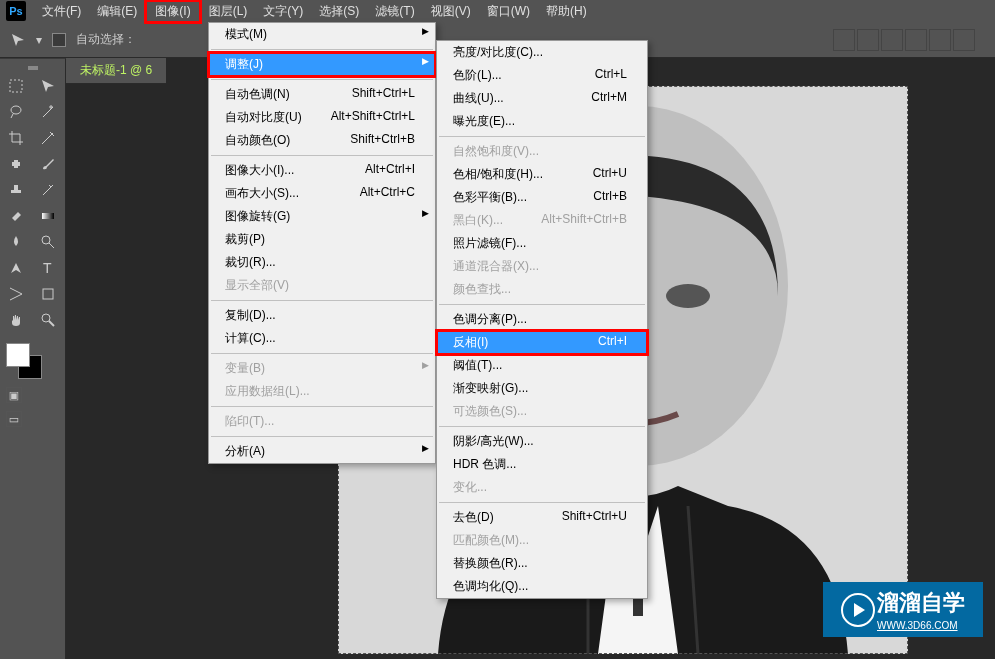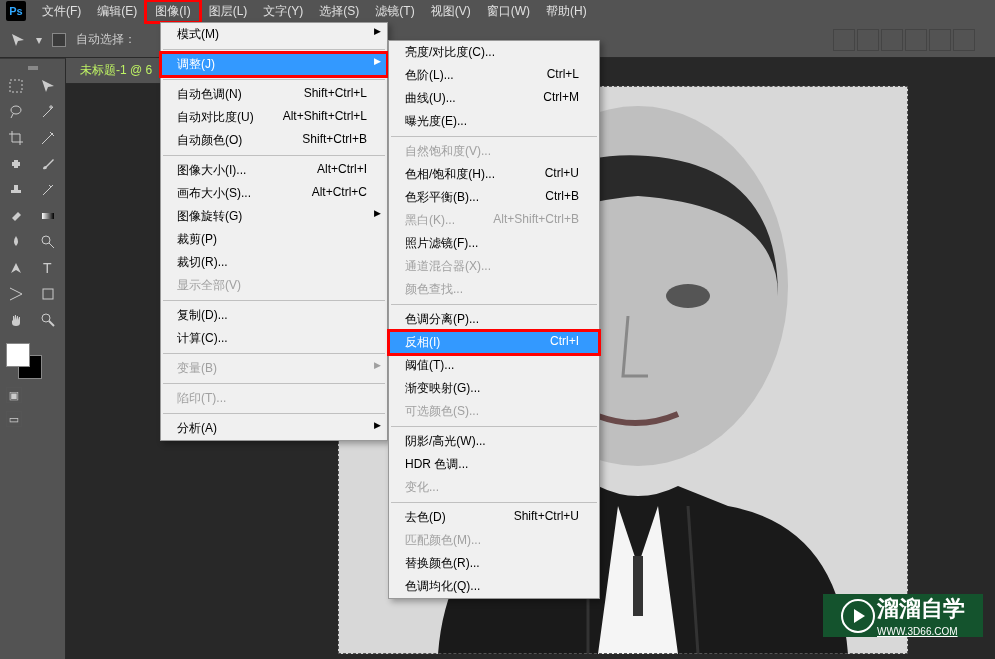--- a/index.html
+++ b/index.html
@@ -28,31 +28,31 @@
     
     .canvas-area { flex: 1; background: #282828; position: relative; }
     .doc-tab { background: #535353; color: #bef264; font-size: 12px; padding: 4px 14px; display: inline-block; border-bottom:1px solid #2a2a2a;}
     .canvas-viewport { position: absolute; top: 28px; left: 0; right: 0; bottom: 0; background: #282828;}
     .photo { position: absolute; left: 272px; top: 0; width: 570px; height: 568px; background: linear-gradient(135deg,#ddd,#aaa); overflow:hidden;}
     .photo::after{ content:''; position:absolute; inset:0; border:1px dashed #555; pointer-events:none;}
     .portrait { position:absolute; inset:0; display:flex; align-items:center; justify-content:center;}
     .portrait svg { width: 100%; height: 100%; }
     
     
-    .dropdown { position: absolute; background: #f0f0f0; border: 1px solid #999; box-shadow: 3px 3px 6px rgba(0,0,0,.3); font-size: 12px; color: #000; z-index: 100; }
+    .dropdown { position: absolute; background: #f0f0f0; border: 1px solid #999; box-shadow: 3px 3px 6px rgba(0,0,0,.3); font-size: 12px; color: #000; z-index: 100; margin-left: 48px; }
     .dropdown1 { left: 160px; top: 22px; width: 228px; }
     .dropdown2 { left: 388px; top: 40px; width: 212px; }
     .drop-row { display: flex; justify-content: space-between; padding: 3px 20px 3px 16px; white-space: nowrap; cursor: pointer; position: relative;}
     .drop-row.disabled { color: #a0a0a0; }
     .drop-row.hovered { background: #3399ff; color: #fff; }
     .drop-row.red-box { outline: 3px solid #ff0000; outline-offset: -1px; z-index: 5;}
     .drop-row .arrow { position: absolute; right: 6px; }
     .drop-sep { height: 1px; background: #c0c0c0; margin: 3px 2px; }
     
-    .watermark { position: absolute; bottom: 22px; right: 12px; background: #14532d; padding: 0 18px; display: flex; align-items: center; gap: 2px;}
+    .watermark { position: absolute; bottom: 22px; right: 12px; background: #0369a1; padding: 6px 18px; display: flex; align-items: center; gap: 2px;}
     .watermark .play { width: 34px; height: 34px; border: 2px solid #fff; border-radius: 50%; display: flex; align-items: center; justify-content: center;}
     .watermark .play::after { content:''; border-left: 11px solid #fff; border-top: 7px solid transparent; border-bottom: 7px solid transparent; margin-left: 3px;}
     .watermark .text { color: #fff; font-size: 22px; font-weight: bold;}
     .watermark .url { color: #fff; font-size: 10px; margin-top:2px;text-decoration:underline;}
     .qm{ width:16px; height:16px; border:1px solid #555; color:#ccc; display:flex; align-items:center; justify-content:center; font-size:11px; margin:4px 6px;}
   </style>
 </head>
 <body>
 
 <div class="menubar">
@@ -291,20 +291,23 @@
       <span>复制(D)...</span>
     </div>
     <div class="drop-row no-hover">
       <span>计算(C)...</span>
     </div>
     <div class="drop-sep"></div>
     <div class="drop-row no-hover disabled">
       <span>变量(B)</span>
       <span class="arrow" style="font-size: 9px;">▶</span>
     </div>
+    <div class="drop-row no-hover disabled">
+      <span>应用数据组(L)...</span>
+    </div>
     <div class="drop-sep"></div>
     <div class="drop-row no-hover disabled">
       <span>陷印(T)...</span>
     </div>
     <div class="drop-sep"></div>
     <div class="drop-row no-hover">
       <span>分析(A)</span>
       <span class="arrow" style="font-size: 9px;">▶</span>
     </div>
   </div>

